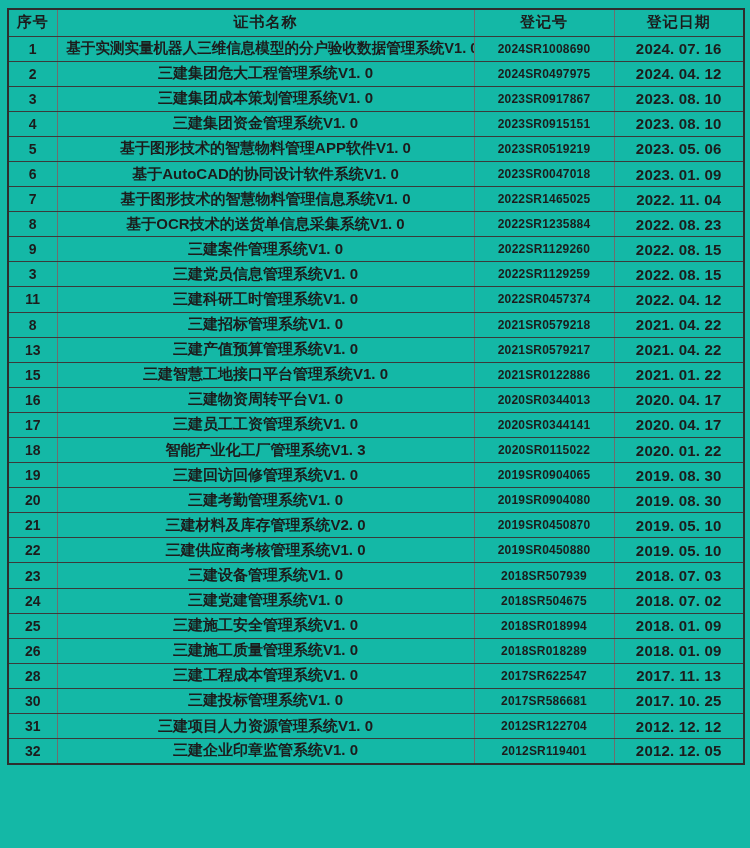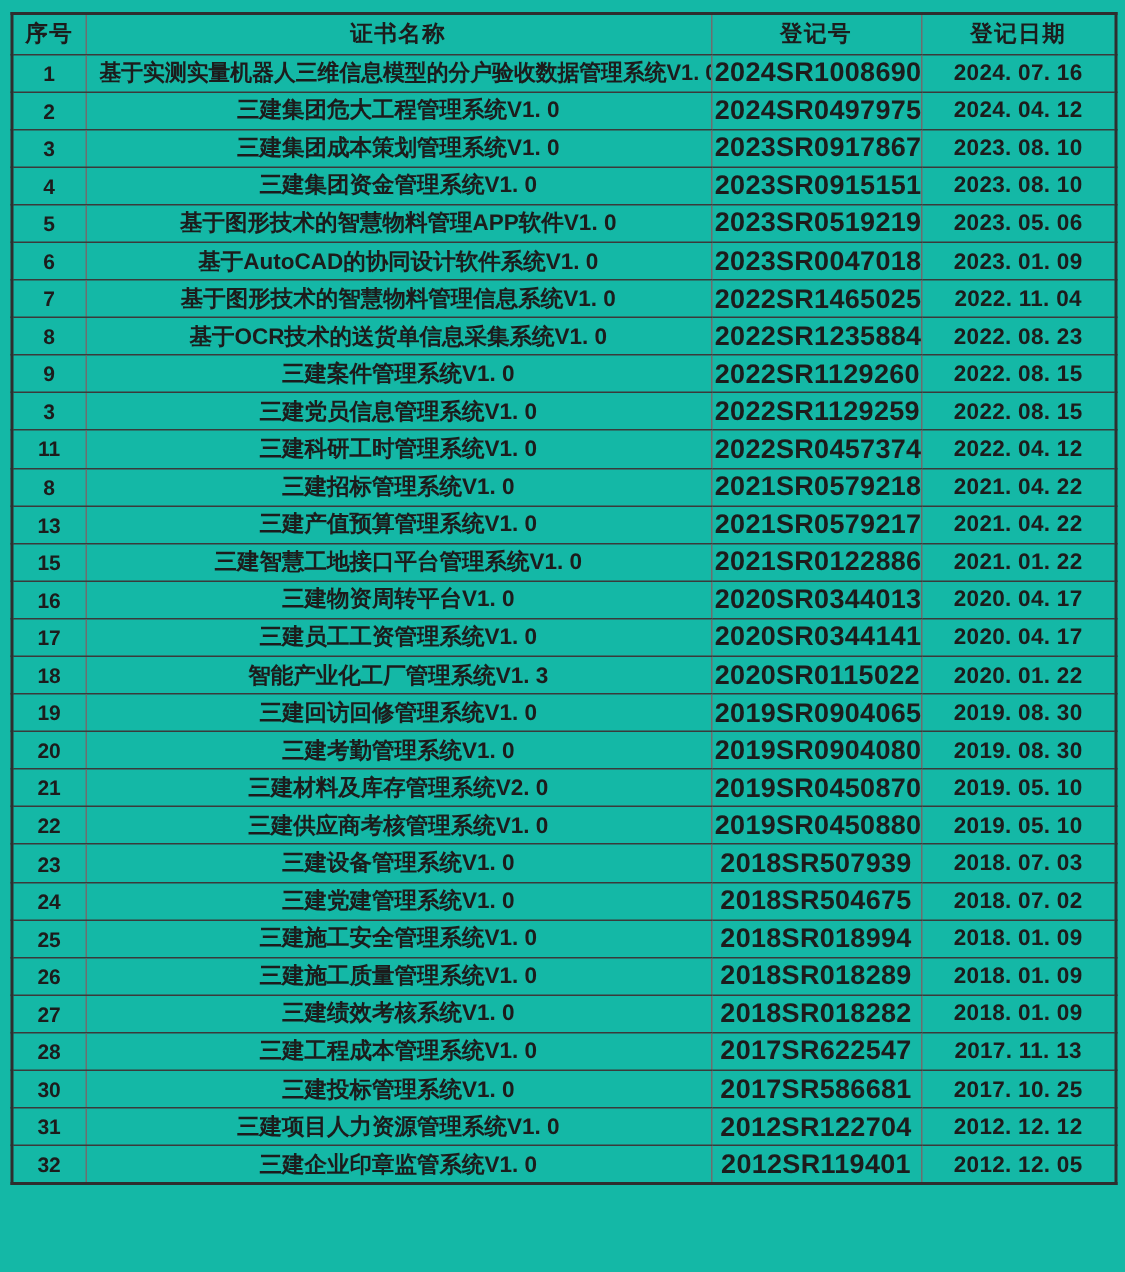--- a/index.html
+++ b/index.html
@@ -41,21 +41,21 @@
     color: #1c1c1c;
     font-weight: bold;
     white-space: nowrap;
     overflow: hidden;
   }
   .cert-table thead tr { height: 27px; }
   .cert-table tbody tr { height: 25.1px; }
   .cert-table th { font-size: 15px; letter-spacing: 1px; }
   td.c-no   { font-size: 14px; }
   td.c-name { font-size: 15px; }
-  td.c-reg  { font-size: 18px; letter-spacing: 0.2px; }
+  td.c-reg  { font-size: 12px; letter-spacing: 0.2px; }
   td.c-date { font-size: 15px; letter-spacing: 0.2px; }
   .fit {
     display: inline-block;
     max-width: 100%;
     white-space: nowrap;
   }
 </style>
 </head>
 <body>
 
@@ -245,26 +245,20 @@
     <td class="c-date"><span class="fit">2018. 01. 09</span></td>
   </tr>
 
   <tr>
     <td class="c-no"><span class="fit">26</span></td>
     <td class="c-name"><span class="fit">三建施工质量管理系统V1. 0</span></td>
     <td class="c-reg"><span class="fit">2018SR018289</span></td>
     <td class="c-date"><span class="fit">2018. 01. 09</span></td>
   </tr>
 
-  <tr>
-    <td class="c-no"><span class="fit">27</span></td>
-    <td class="c-name"><span class="fit">三建绩效考核系统V1. 0</span></td>
-    <td class="c-reg"><span class="fit">2018SR018282</span></td>
-    <td class="c-date"><span class="fit">2018. 01. 09</span></td>
-  </tr>
 
   <tr>
     <td class="c-no"><span class="fit">28</span></td>
     <td class="c-name"><span class="fit">三建工程成本管理系统V1. 0</span></td>
     <td class="c-reg"><span class="fit">2017SR622547</span></td>
     <td class="c-date"><span class="fit">2017. 11. 13</span></td>
   </tr>
 
 
   <tr>

